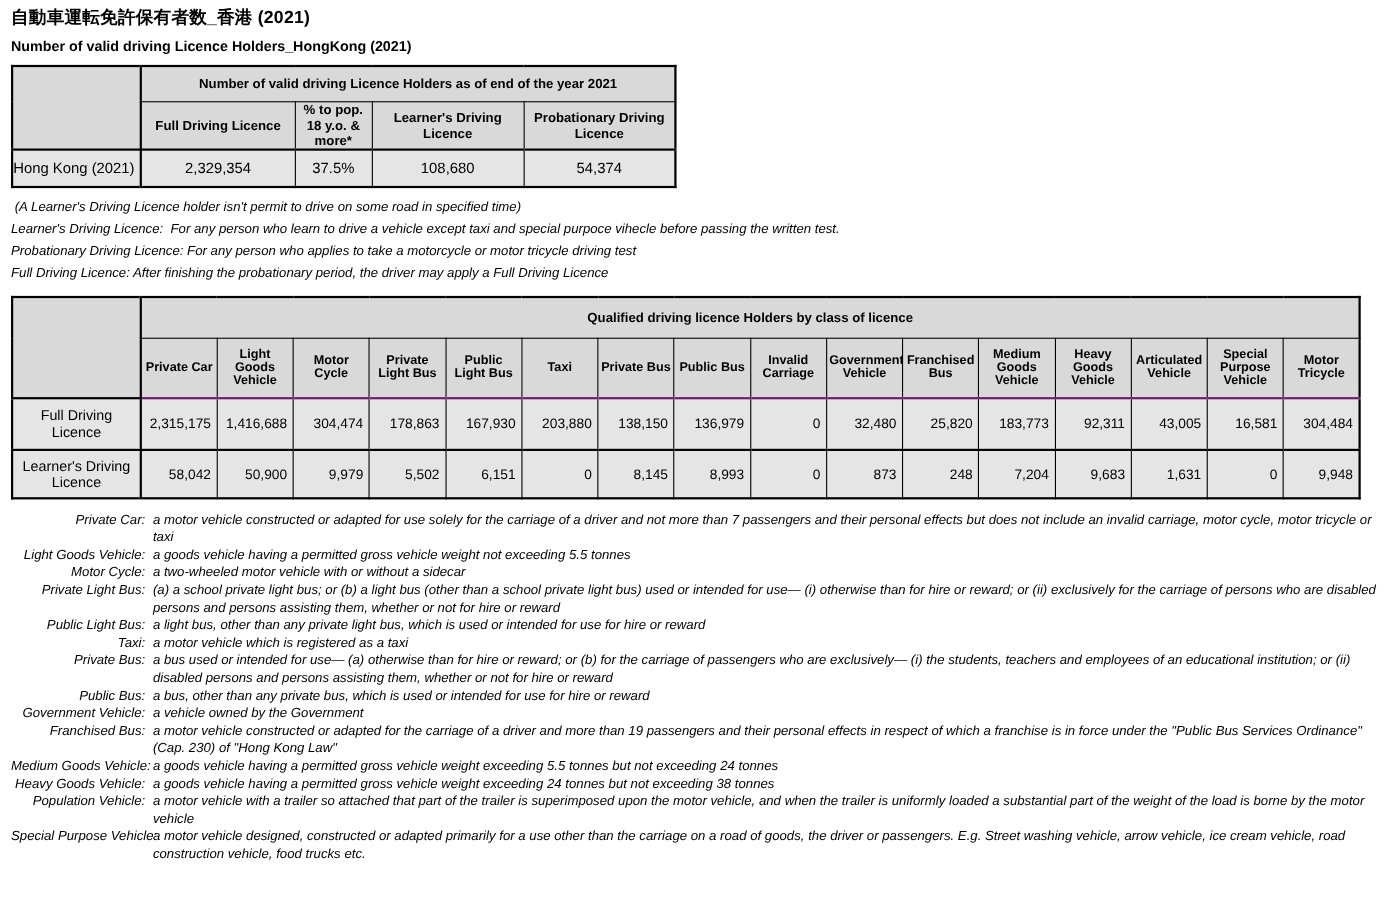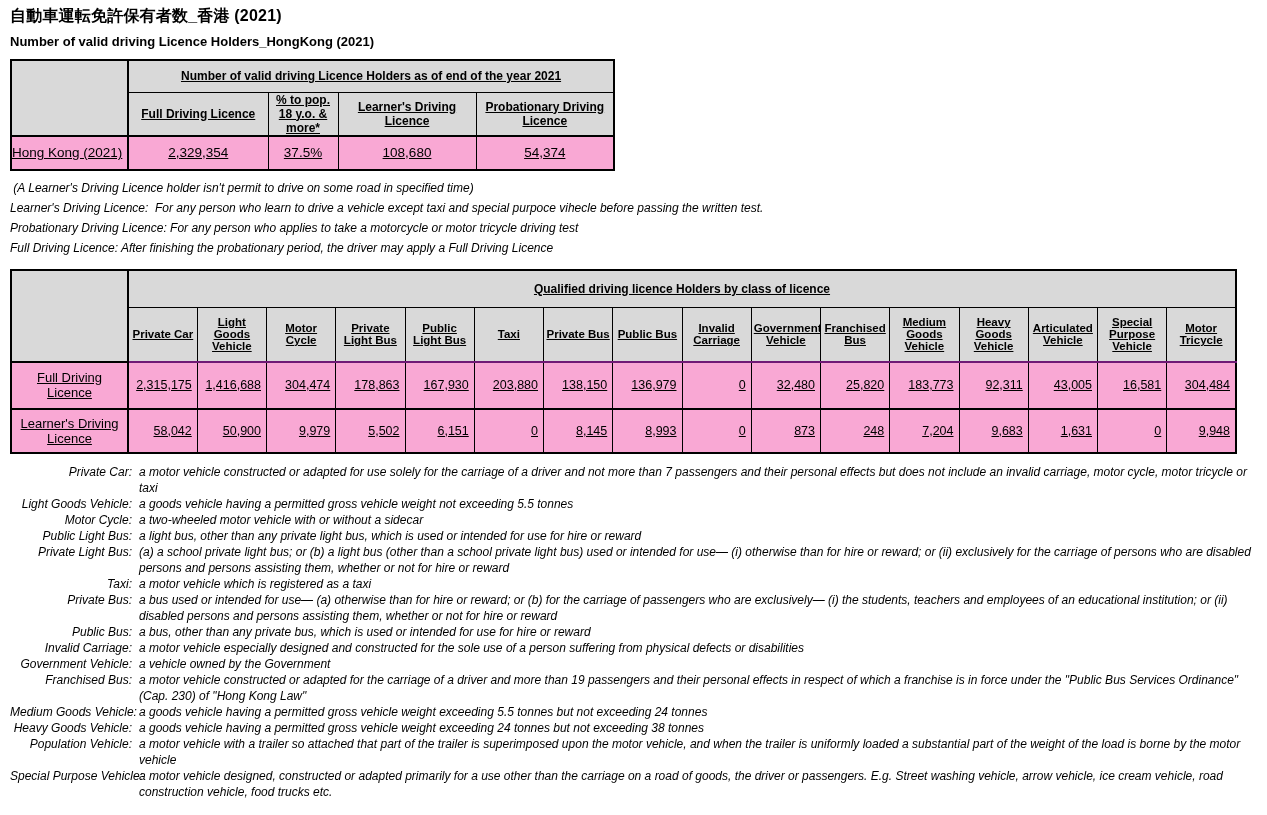--- a/index.html
+++ b/index.html
@@ -8,21 +8,21 @@
     width: 1267px; height: 815px;
     font-family: "Liberation Sans", "DejaVu Sans", sans-serif;
     color: #000;
     overflow: hidden;
   }
   .page { position: relative; width: 1267px; height: 815px; padding: 6px 0 0 10px; }
 
   .title-jp { font-size: 16px; font-weight: bold; letter-spacing: .2px; }
   .title-en { font-size: 13px; font-weight: bold; margin-top: 7px; }
 
-  table { border-collapse: collapse; table-layout: fixed; background: #f9a8d4; text-decoration: underline; }
+  table { border-collapse: collapse; table-layout: fixed; background: #e5e5e5; }
   td { border: 1px solid #000; vertical-align: middle; overflow: hidden; }
 
   
   .t1 { width: 603px; margin-top: 10px; border: 2px solid #000; }
   .t1 .c0 { width: 117px; }
   .t1 .c1 { width: 140px; }
   .t1 .c2 { width: 70px; }
   .t1 .c3 { width: 138px; }
   .t1 .c4 { width: 138px; }
   .hdr { background: #d9d9d9; font-weight: bold; text-align: center; }
@@ -189,44 +189,40 @@
     </div>
     <div class="def-row">
       <div class="def-term">Light Goods Vehicle:</div>
       <div class="def-text">a goods vehicle having a permitted gross vehicle weight not exceeding 5.5 tonnes</div>
     </div>
     <div class="def-row">
       <div class="def-term">Motor Cycle:</div>
       <div class="def-text">a two-wheeled motor vehicle with or without a sidecar</div>
     </div>
     <div class="def-row">
+      <div class="def-term">Private Light Bus:</div>
+      <div class="def-text">(a) a school private light bus; or (b) a light bus (other than a school private light bus) used or intended for use— (i) otherwise than for hire or reward; or (ii) exclusively for the carriage of persons who are disabled persons and persons assisting them, whether or not for hire or reward</div>
+    </div>
+    <div class="def-row">
       <div class="def-term">Public Light Bus:</div>
       <div class="def-text">a light bus, other than any private light bus, which is used or intended for use for hire or reward</div>
     </div>
     <div class="def-row">
-      <div class="def-term">Private Light Bus:</div>
-      <div class="def-text">(a) a school private light bus; or (b) a light bus (other than a school private light bus) used or intended for use— (i) otherwise than for hire or reward; or (ii) exclusively for the carriage of persons who are disabled persons and persons assisting them, whether or not for hire or reward</div>
-    </div>
-    <div class="def-row">
       <div class="def-term">Taxi:</div>
       <div class="def-text">a motor vehicle which is registered as a taxi</div>
     </div>
     <div class="def-row">
       <div class="def-term">Private Bus:</div>
       <div class="def-text">a bus used or intended for use— (a) otherwise than for hire or reward; or (b) for the carriage of passengers who are exclusively— (i) the students, teachers and employees of an educational institution; or (ii) disabled persons and persons assisting them, whether or not for hire or reward</div>
     </div>
     <div class="def-row">
       <div class="def-term">Public Bus:</div>
       <div class="def-text">a bus, other than any private bus, which is used or intended for use for hire or reward</div>
     </div>
     <div class="def-row">
-      <div class="def-term">Invalid Carriage:</div>
-      <div class="def-text">a motor vehicle especially designed and constructed for the sole use of a person suffering from physical defects or disabilities</div>
-    </div>
-    <div class="def-row">
       <div class="def-term">Government Vehicle:</div>
       <div class="def-text">a vehicle owned by the Government</div>
     </div>
     <div class="def-row">
       <div class="def-term">Franchised Bus:</div>
       <div class="def-text">a motor vehicle constructed or adapted for the carriage of a driver and more than 19 passengers and their personal effects in respect of which a franchise is in force under the "Public Bus Services Ordinance" (Cap. 230) of "Hong Kong Law"</div>
     </div>
     <div class="def-row">
       <div class="def-term">Medium Goods Vehicle:</div>
       <div class="def-text">a goods vehicle having a permitted gross vehicle weight exceeding 5.5 tonnes but not exceeding 24 tonnes</div>

